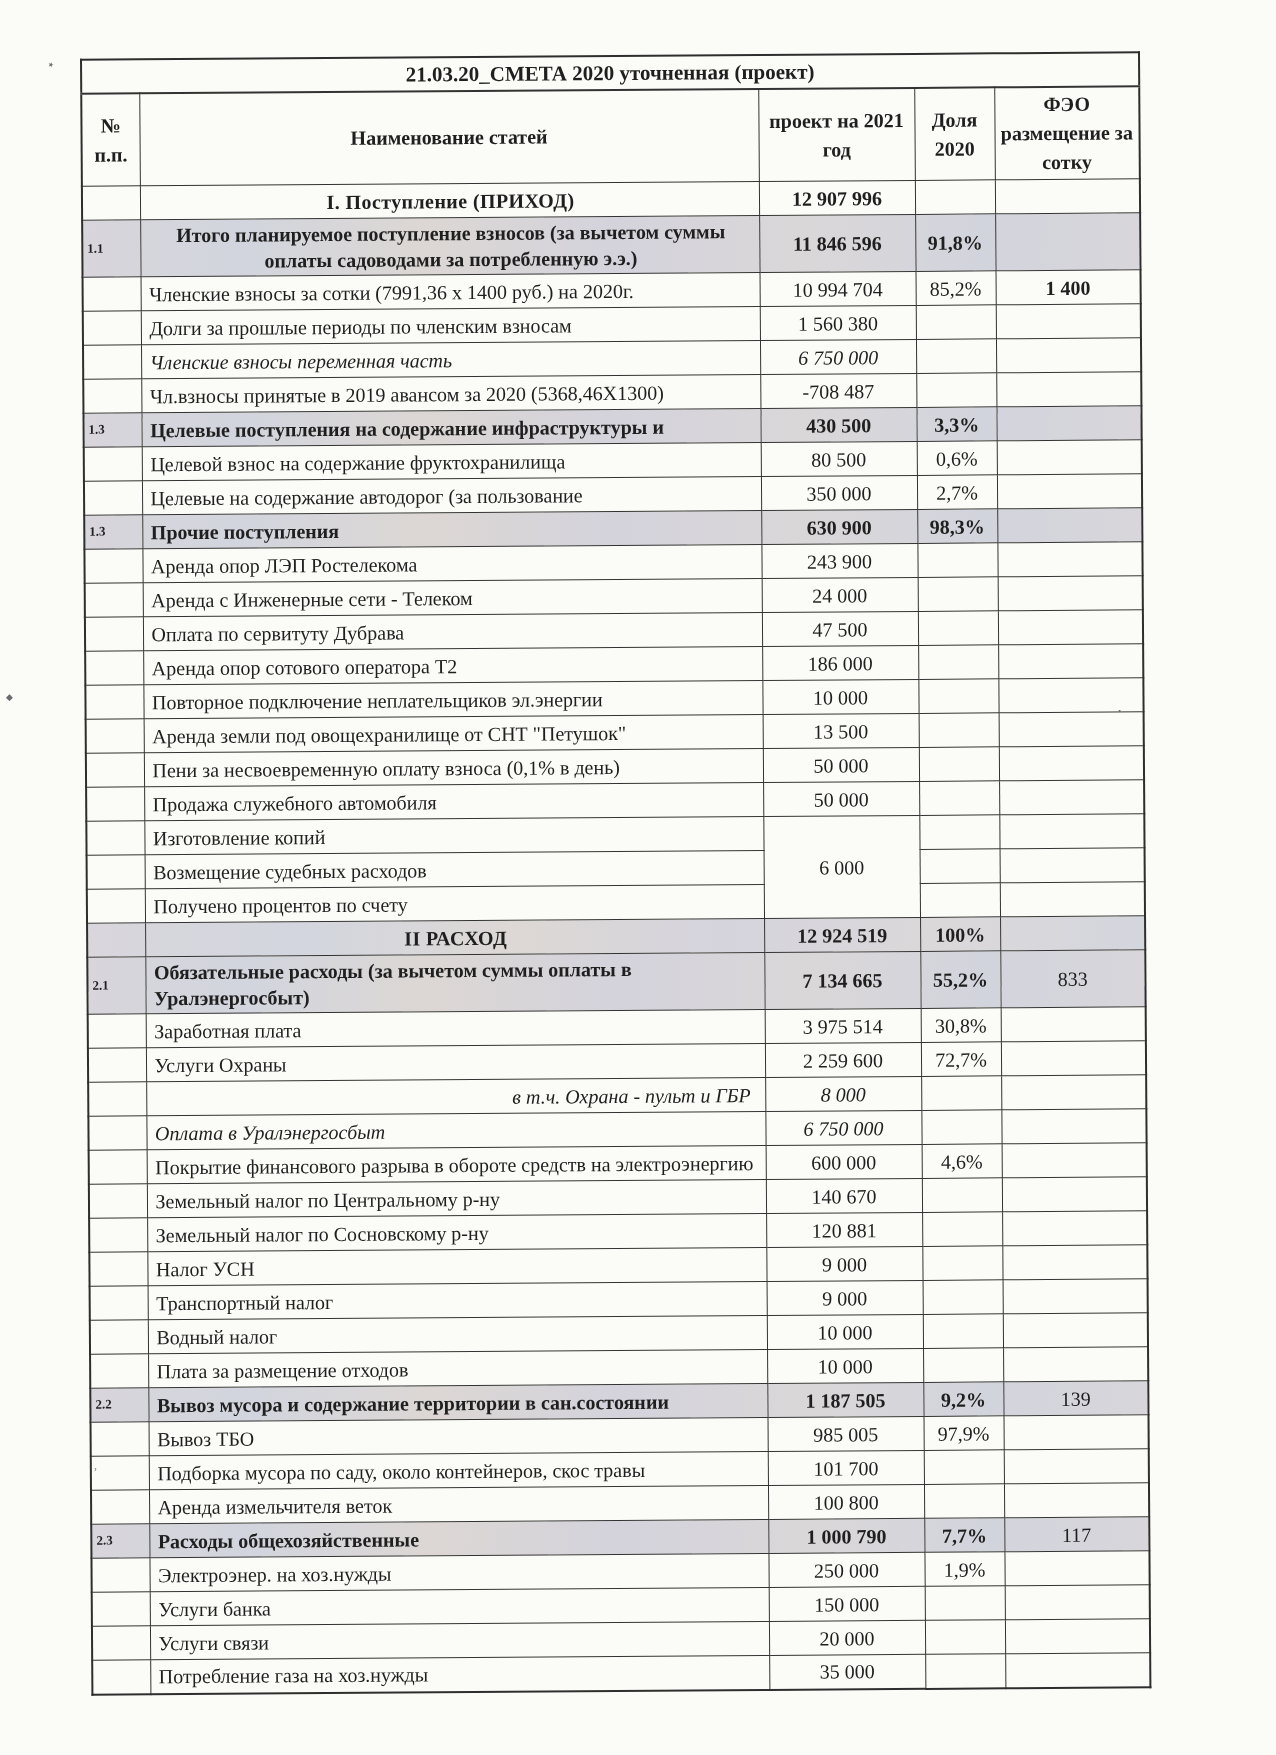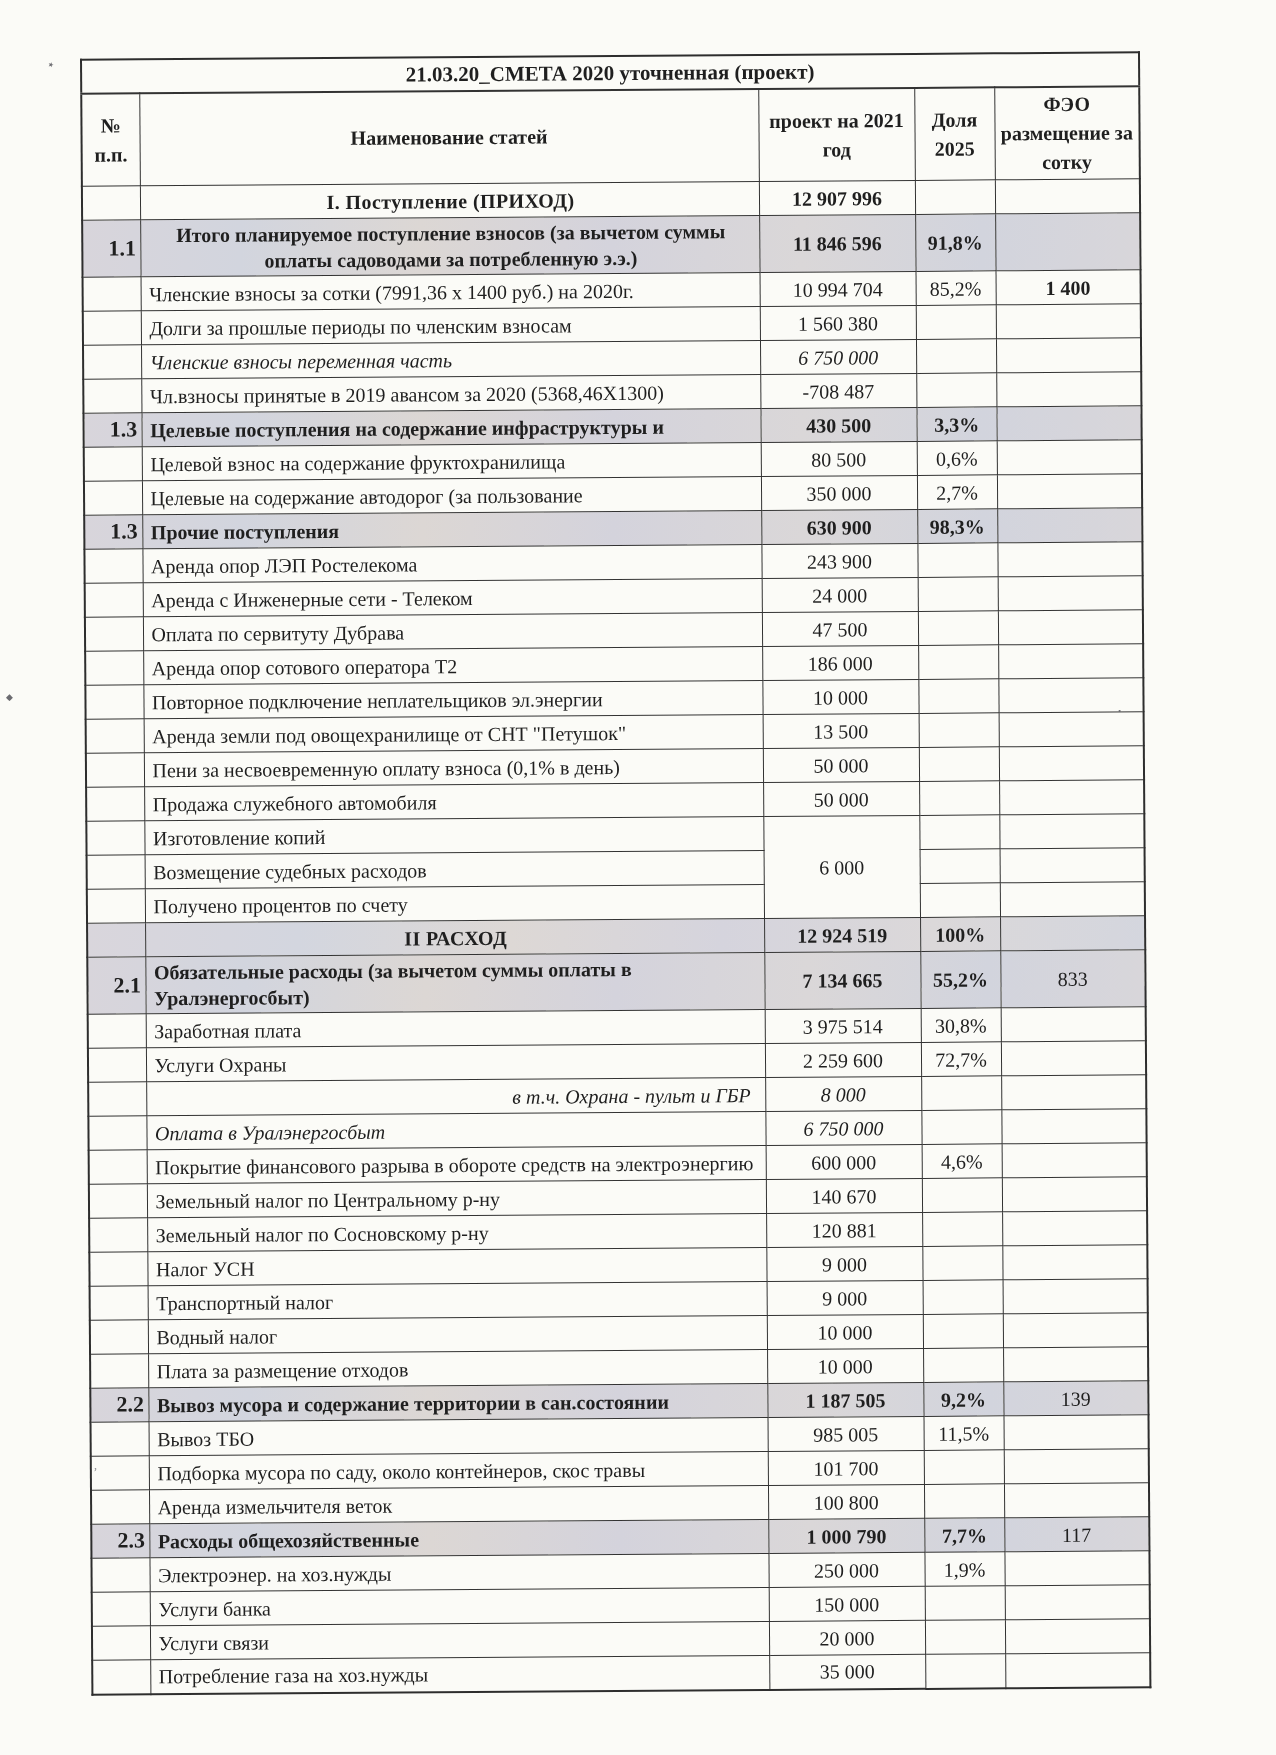--- a/index.html
+++ b/index.html
@@ -21,21 +21,21 @@
   .title-cell{
     font-weight:bold;font-size:21px;text-align:center;height:34px;
     border-bottom-width:2px;
   }
   thead th{
     font-weight:bold;font-size:20px;height:90px;
     vertical-align:middle;line-height:1.45;padding:2px 4px;background:transparent;
   }
   tbody td{font-size:20px;height:34px;padding:2px 4px;vertical-align:middle;line-height:1.3;}
   td.name{text-align:left;padding-left:8px;padding-right:6px;}
-  td.num{text-align:right;font-weight:bold;font-size:22px;}
+  td.num{text-align:left;font-weight:bold;font-size:13px;}
   td.value,td.share,td.feo{text-align:center;}
   tr.group{
     background:linear-gradient(92deg,#d8d5db 0%,#d2d5de 15%,#dcd7d4 32%,#d4d3dc 50%,#dad7d8 68%,#d2d4dd 85%,#d8d6da 100%);
   }
   tr.group td.name,tr.group td.num,tr.group td.value,tr.group td.share{font-weight:bold;}
   tr.section td.name{text-align:center;font-weight:bold;letter-spacing:0.4px;}
   tr.section td.value,tr.section td.share{font-weight:bold;}
   tr.highlight{
     background:linear-gradient(91deg,#d9d6dc 0%,#d3d6df 20%,#ddd8d5 40%,#d5d4dd 60%,#dbd8d9 80%,#d4d6de 100%);
   }
@@ -64,21 +64,21 @@
           <col style="width:145px">
       </colgroup>
       <thead>
         <tr>
           <td class="title-cell" colspan="5">21.03.20_СМЕТА 2020 уточненная (проект)</td>
         </tr>
         <tr>
           <th>№ п.п.</th>
           <th>Наименование статей</th>
           <th>проект на 2021 год</th>
-          <th>Доля 2025</th>
+          <th>Доля 2020</th>
           <th>ФЭО размещение за сотку</th>
         </tr>
       </thead>
       <tbody>
           <tr class="section">
             <td class="num"></td>
             <td class="name">I.   Поступление (ПРИХОД)</td>
             <td class="value">12 907 996</td>
             <td class="share"></td>
             <td class="feo"></td>
@@ -316,21 +316,21 @@
             <td class="num">2.2</td>
             <td class="name">Вывоз мусора и содержание территории в сан.состоянии</td>
             <td class="value">1 187 505</td>
             <td class="share">9,2%</td>
             <td class="feo">139</td>
           </tr>
           <tr class="item">
             <td class="num"></td>
             <td class="name">Вывоз ТБО</td>
             <td class="value">985 005</td>
-            <td class="share">11,5%</td>
+            <td class="share">97,9%</td>
             <td class="feo"></td>
           </tr>
           <tr class="item">
             <td class="num"></td>
             <td class="name">Подборка мусора по саду, около контейнеров, скос травы</td>
             <td class="value">101 700</td>
             <td class="share"></td>
             <td class="feo"></td>
           </tr>
           <tr class="item">

